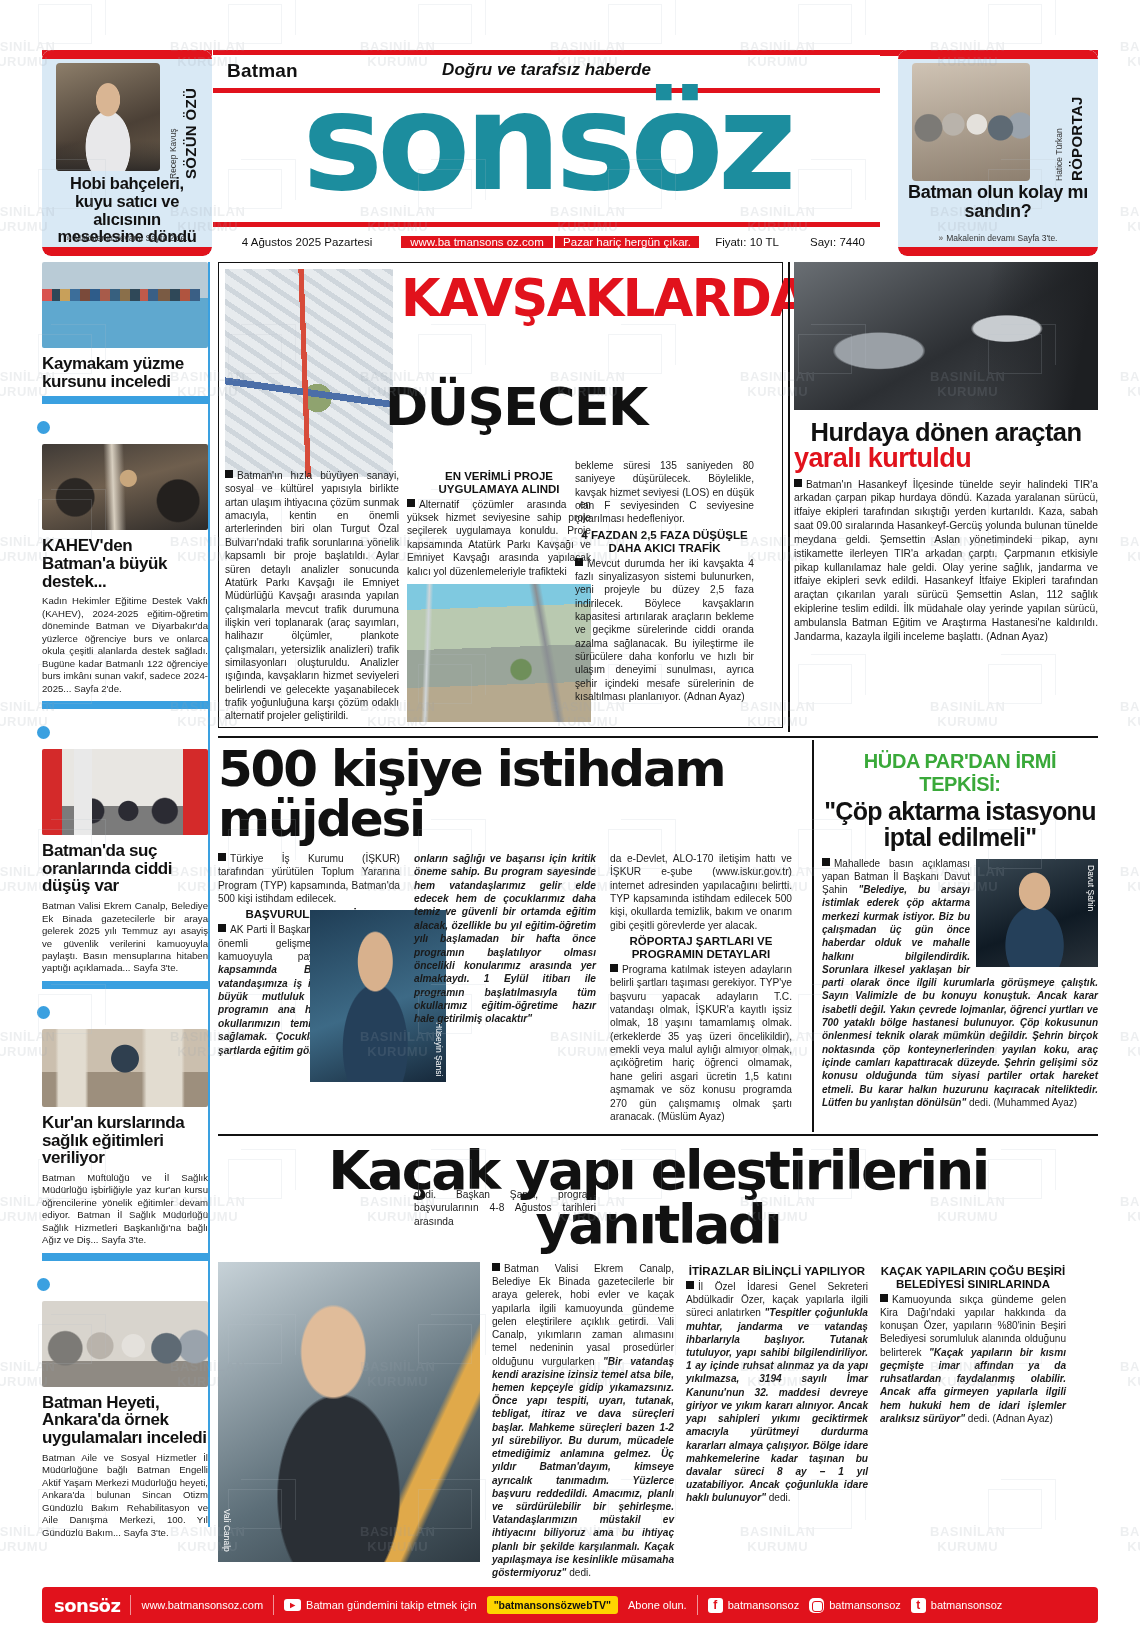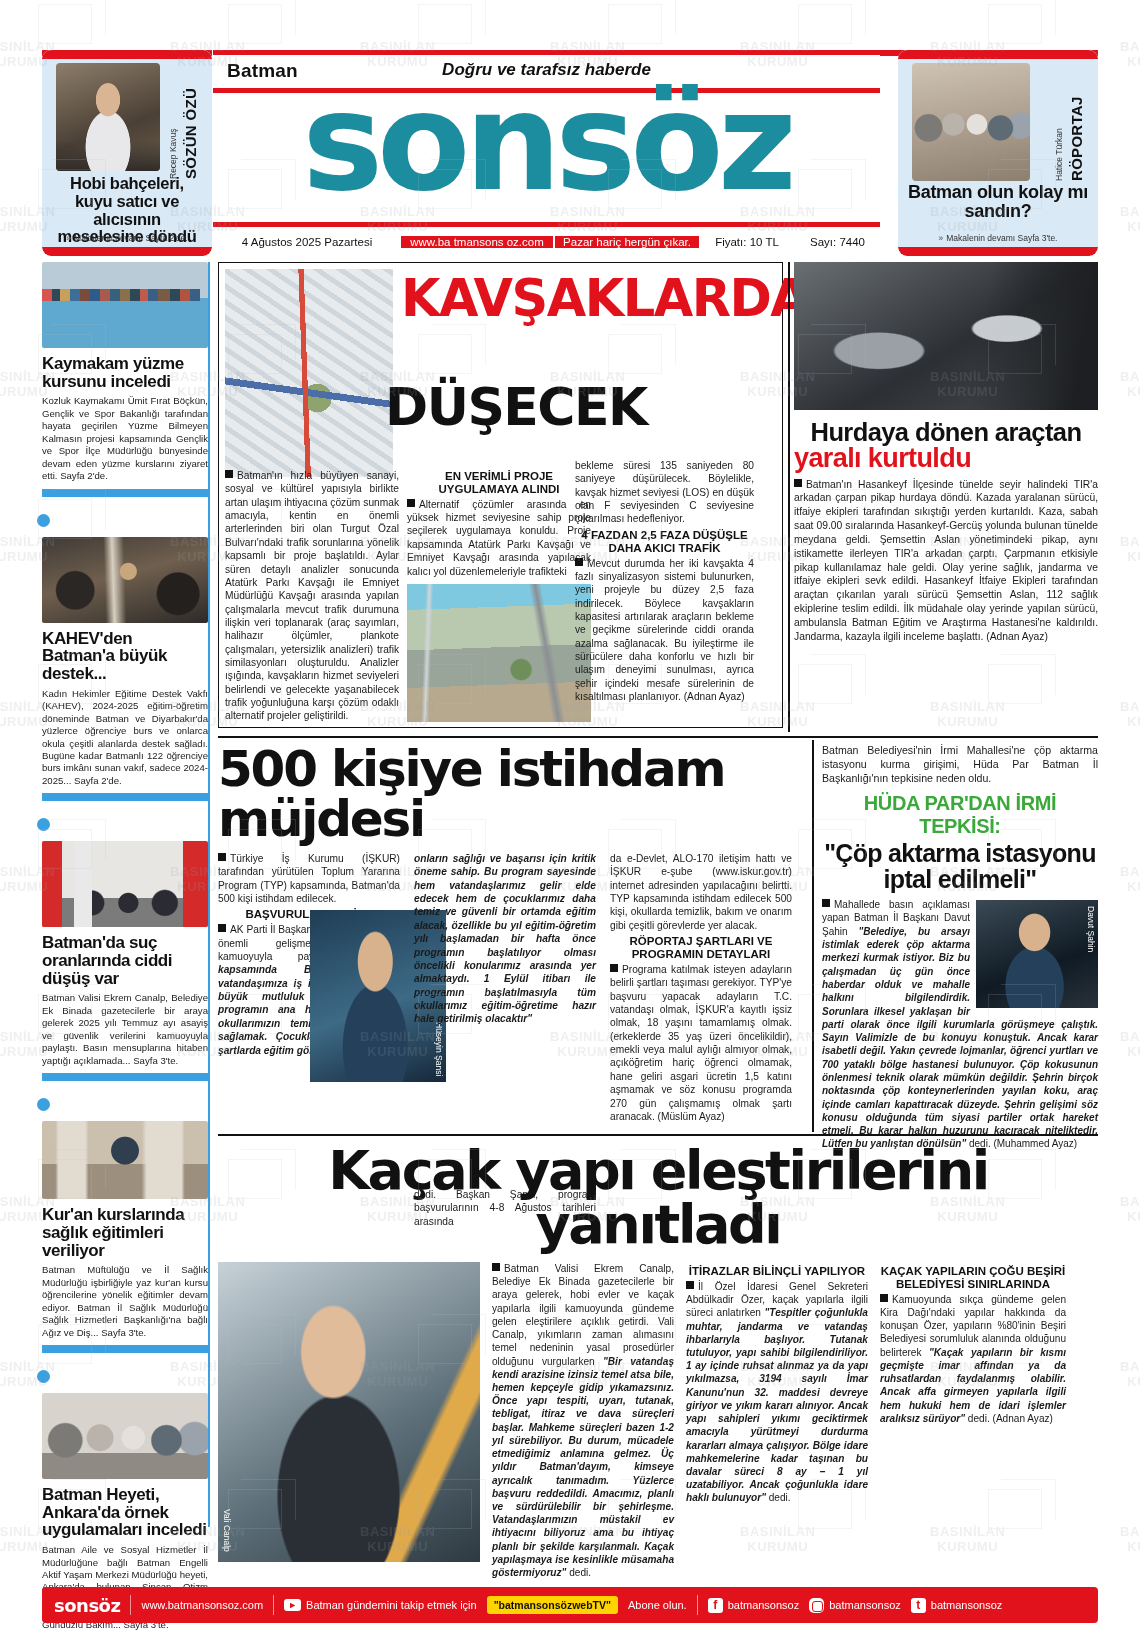--- a/index.html
+++ b/index.html
@@ -332,21 +332,20 @@
 
   <div class="vline" style="left:208px;top:262px;height:1265px;"></div>
 
   <div class="col-left">
 
     <div class="side-item">
       <div class="side-photo">
           <div class="ph ph-pool"></div>
         </div>
       <div class="side-h">Kaymakam yüzme kursunu inceledi</div>
-      <div class="side-p">Kozluk Kaymakamı Ümit Fırat Böçkün, Gençlik ve Spor Bakanlığı tarafından hayata geçirilen Yüzme Bilmeyen Kalmasın projesi kapsamında Gençlik ve Spor İlçe Müdürlüğü bünyesinde devam eden yüzme kurslarını ziyaret etti. Sayfa 2'de.</div>
       <div class="side-bar"></div>
     </div>
     <div class="side-gap">
         <div class="side-dot"></div>
       </div>
 
     <div class="side-item">
       <div class="side-photo">
           <div class="ph ph-table"></div>
         </div>
@@ -466,21 +465,20 @@
           <p>da e-Devlet, ALO-170 iletişim hattı ve İŞKUR e-şube (www.iskur.gov.tr) internet adresinden yapılacağını belirtti. TYP kapsamında istihdam edilecek 500 kişi, okullarda temizlik, bakım ve onarım gibi çeşitli görevlerde yer alacak.</p>
           <div class="sub-h">RÖPORTAJ ŞARTLARI VE PROGRAMIN DETAYLARI</div>
           <p><span class="sq"></span><span>Programa katılmak isteyen adayların belirli şartları taşıması gerekiyor. TYP'ye başvuru yapacak adayların T.C. vatandaşı olmak, İŞKUR'a kayıtlı işsiz olmak, 18 yaşını tamamlamış olmak. (erkeklerde 35 yaş üzeri öncelikildir), emekli veya malul aylığı almıyor olmak, açıköğretim hariç öğrenci olmamak, hane geliri asgari ücretin 1,5 katını aşmamak ve söz konusu programda 270 gün çalışmamış olmak şartı aranacak. (Müslüm Ayaz)</span></p>
         </div>
       </div>
     </div>
 
     <div class="vline" style="left:594px;top:478px;height:392px;background:#111;width:1.5px;"></div>
 
     <div style="position:absolute;left:604px;top:482px;width:276px;">
-      <div class="body-col" style="font-size:10.6px;">Batman Belediyesi'nin İrmi Mahallesi'ne çöp aktarma istasyonu kurma girişimi, Hüda Par Batman İl Başkanlığı'nın tepkisine neden oldu.</div>
       <div class="huda-green" style="margin-top:6px;text-align:center;">HÜDA PAR'DAN İRMİ TEPKİSİ:</div>
       <div class="huda-blk" style="text-align:center;margin-top:2px;">"Çöp aktarma istasyonu iptal edilmeli"</div>
 
       <div style="position:relative;margin-top:6px;">
         <div style="float:right;width:122px;height:108px;margin:2px 0 4px 6px;position:relative;">
           <div class="ph ph-desk" style="background:linear-gradient(160deg,#3b4a55,#0f1a24 60%,#29323a)"></div>
           <div class="vcapdk" style="right:2px;top:6px;">Davut Şahin</div>
         </div>
         <div class="body-col" style="font-size:10px;line-height:1.33;">
           <span class="sq"></span><span>Mahallede basın açıklaması yapan Batman İl Başkanı Davut Şahin</span>

